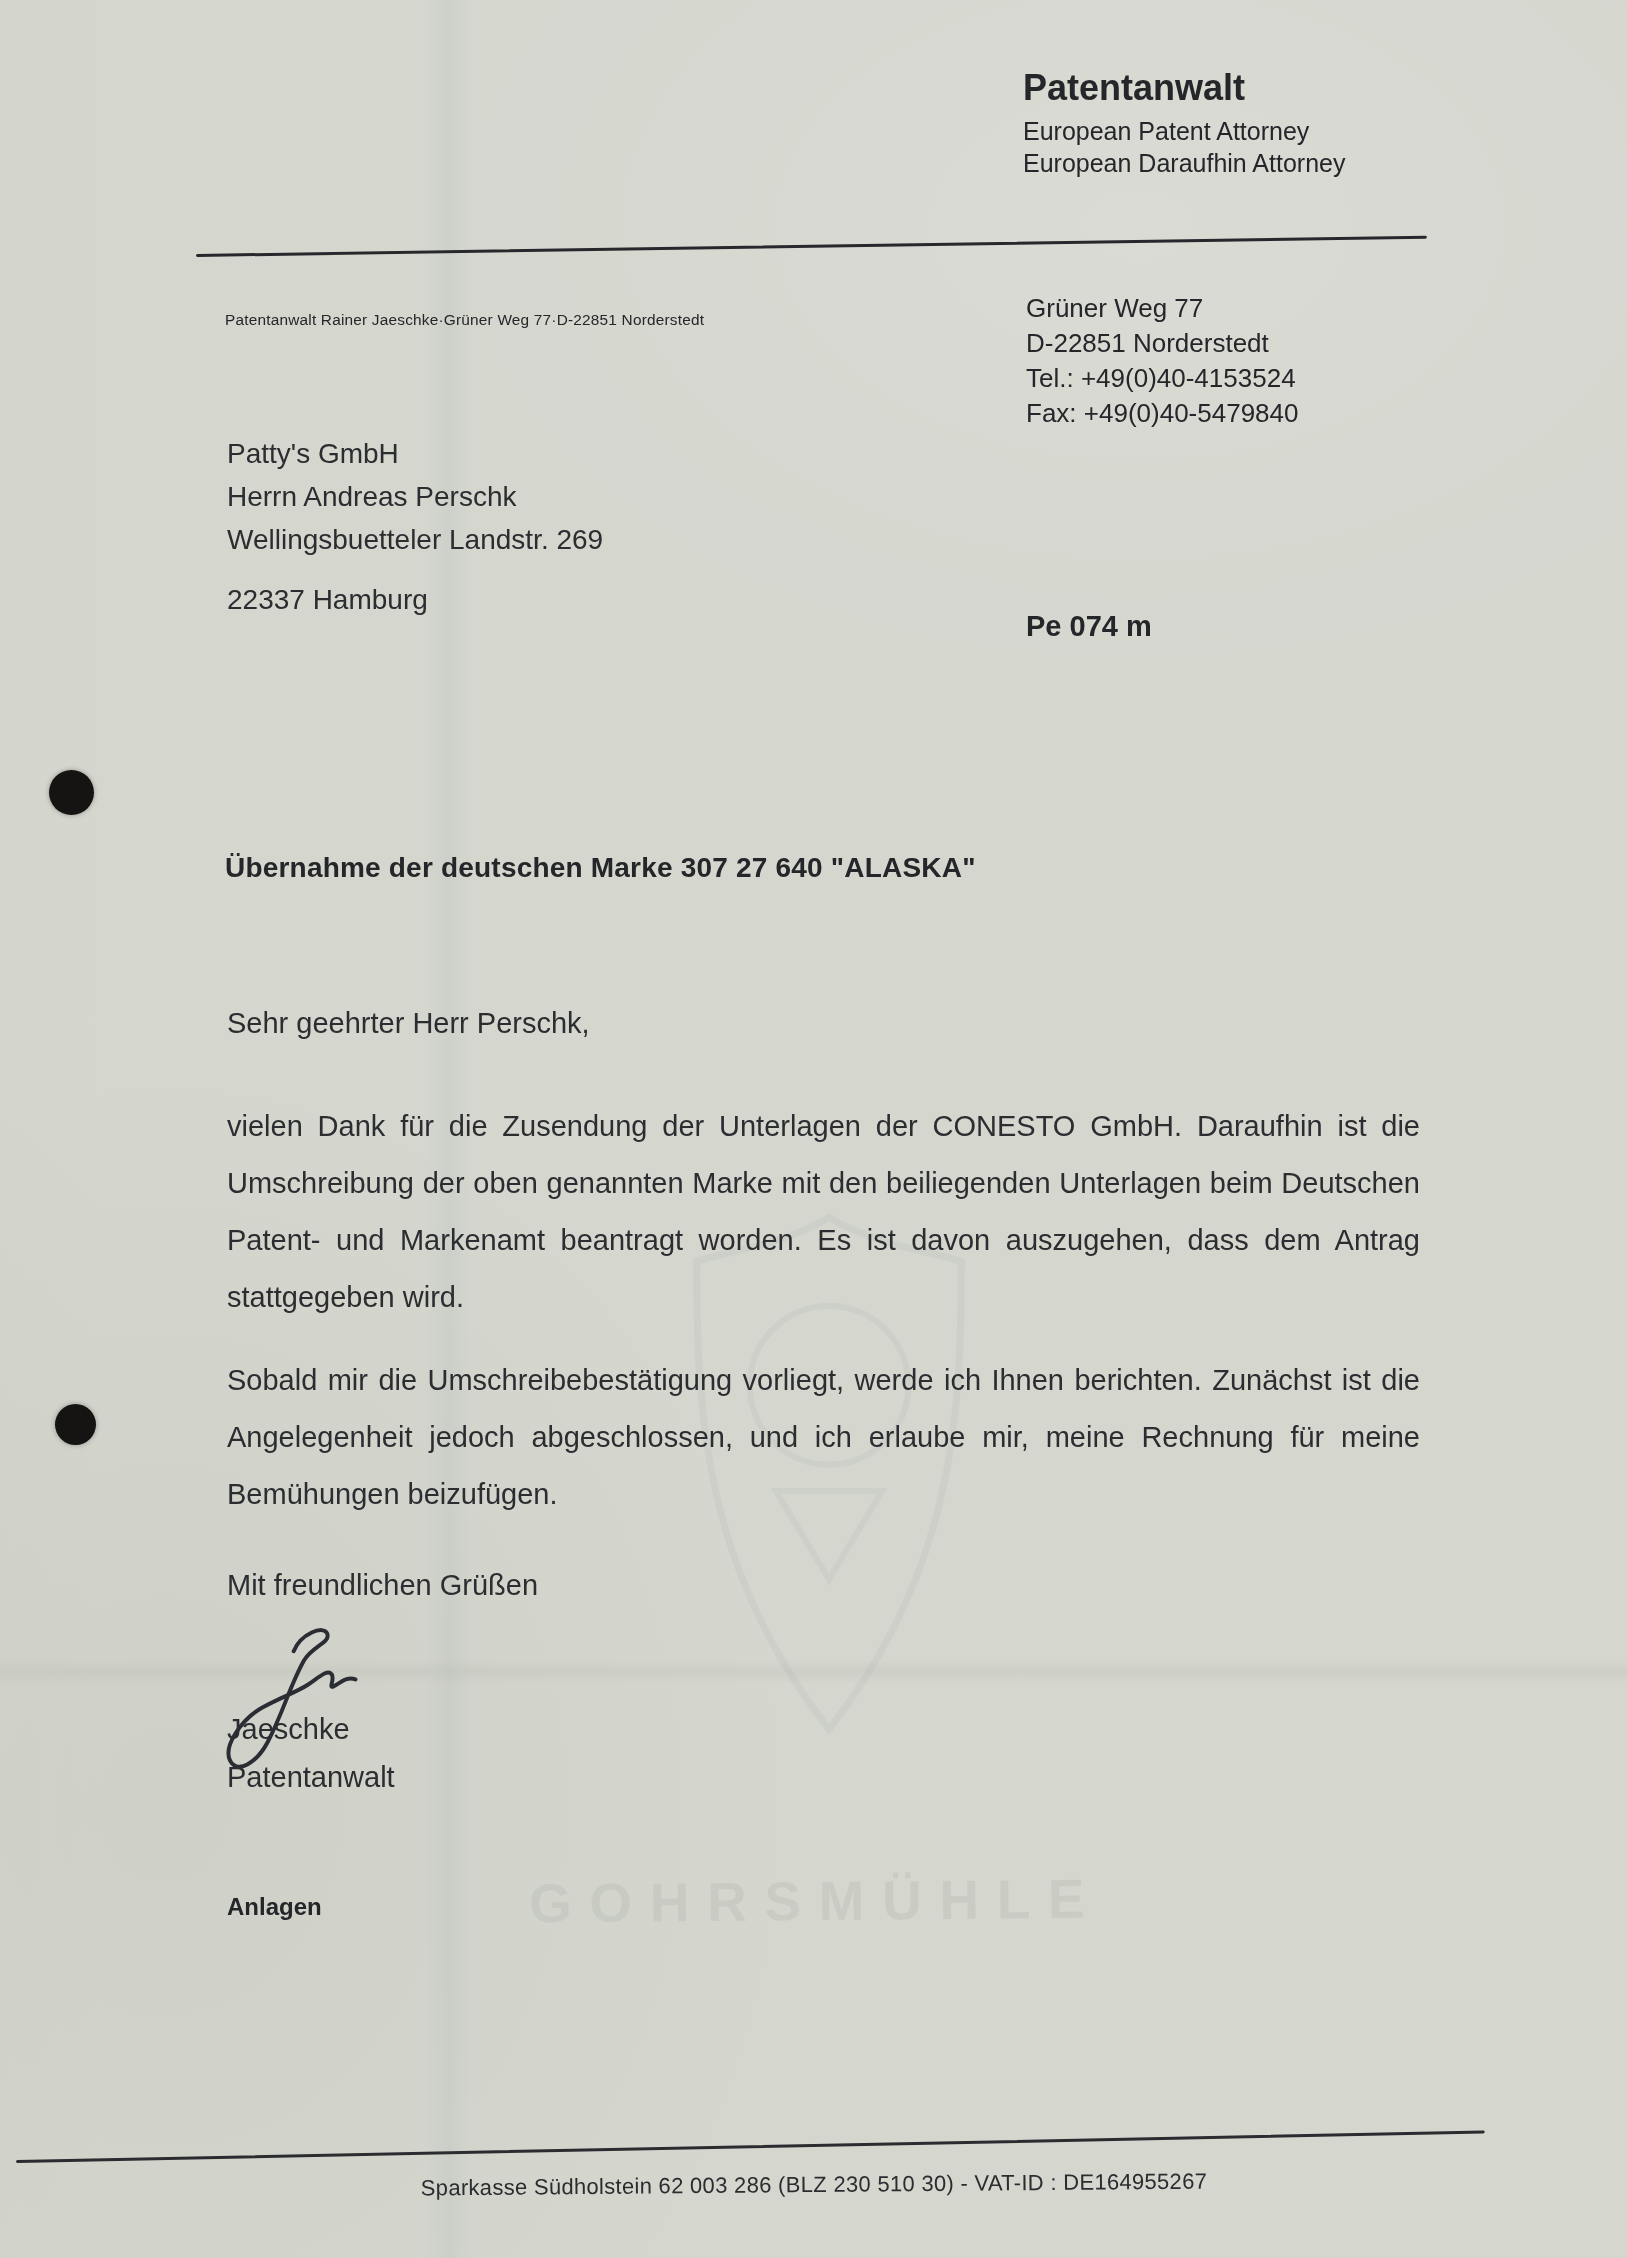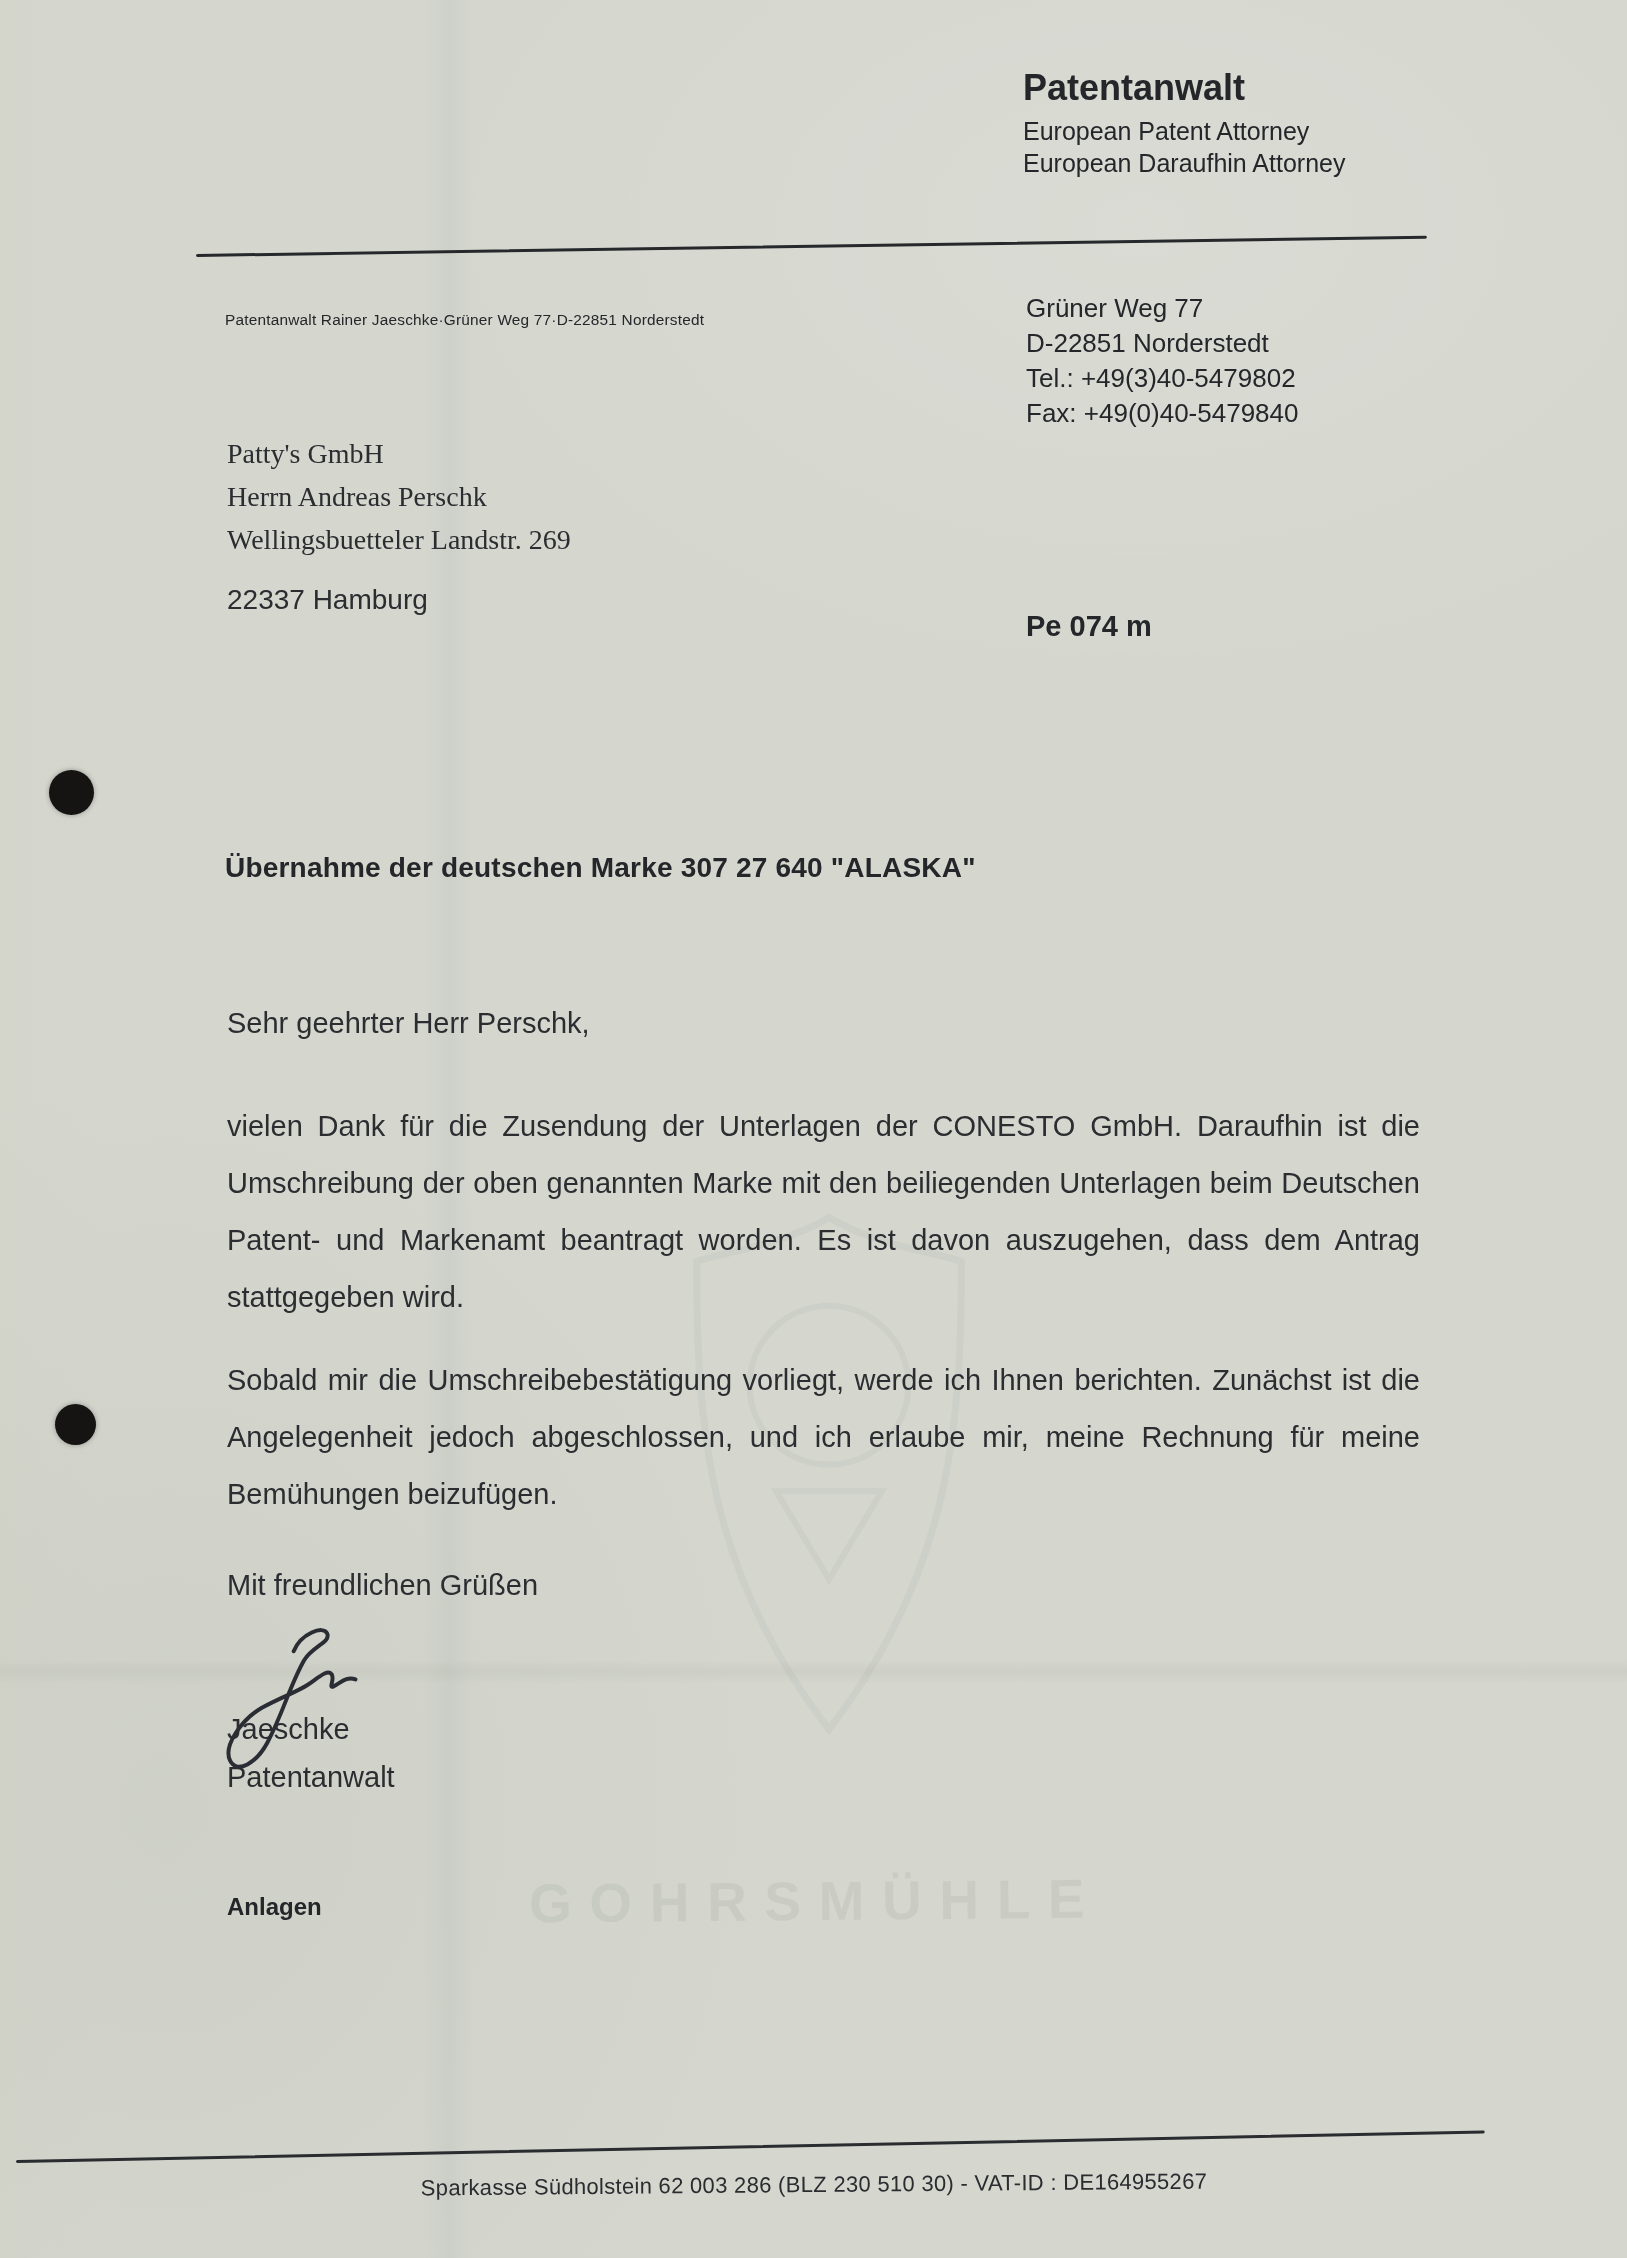--- a/index.html
+++ b/index.html
@@ -23,21 +23,21 @@
   .abs{position:absolute;}
   .ink{color:#24262a;}
   .soft{color:#2b2d31;}
 
   .header-name{left:225px;top:117px;font-size:37px;font-weight:bold;letter-spacing:0.4px;}
   .header-title{left:1023px;top:67px;font-size:36px;font-weight:bold;}
   .header-sub{left:1023px;top:115px;font-size:25px;line-height:32px;}
   .rule-top{left:196px;top:254px;width:1231px;height:2.6px;background:#26282c;transform:rotate(-0.85deg);transform-origin:left center;border-radius:1.8px;}
   .sender-line{left:225px;top:311px;font-size:15.4px;letter-spacing:0.2px;}
   .contact-block{left:1026px;top:291px;font-size:26px;line-height:35px;}
-  .recipient-block{left:227px;top:432px;font-size:28px;line-height:43px;font-family:Liberation Serif, serif;}
+  .recipient-block{left:227px;top:432px;font-size:28px;line-height:43px;}
   .recipient-city{left:227px;top:584px;font-size:28px;}
   .reference{left:1026px;top:610px;font-size:29px;font-weight:bold;}
   .subject{left:225px;top:852px;font-size:28px;font-weight:bold;letter-spacing:0.2px;}
   .salutation{left:227px;top:1007px;font-size:29px;}
   .para{left:227px;width:1193px;font-size:29px;line-height:57px;text-align:justify;}
   .para1{top:1098px;}
   .para2{top:1352px;}
   .closing{left:227px;top:1569px;font-size:29px;}
   .sig-svg{left:216px;top:1614px;}
   .sig-name{left:227px;top:1713px;font-size:29px;}
@@ -76,21 +76,21 @@
     <div>European Daraufhin Attorney</div>
   </div>
 
   <div class="abs rule-top"></div>
 
   <div class="abs sender-line ink">Patentanwalt Rainer Jaeschke·Grüner Weg 77·D-22851 Norderstedt</div>
 
   <div class="abs contact-block ink">
     <div>Grüner Weg 77</div>
     <div>D-22851 Norderstedt</div>
-    <div>Tel.: +49(3)40-5479802</div>
+    <div>Tel.: +49(0)40-4153524</div>
     <div>Fax: +49(0)40-5479840</div>
   </div>
 
   <div class="abs recipient-block soft">
     <div>Patty's GmbH</div>
     <div>Herrn Andreas Perschk</div>
     <div>Wellingsbuetteler Landstr. 269</div>
   </div>
   <div class="abs recipient-city soft">22337 Hamburg</div>
 

